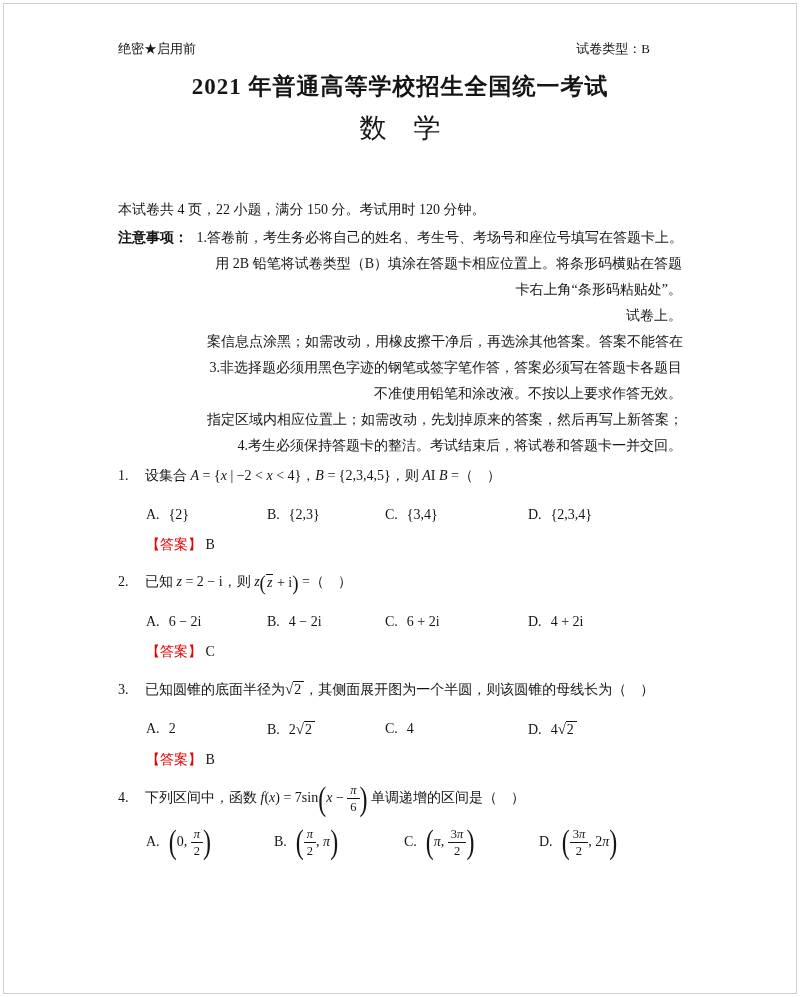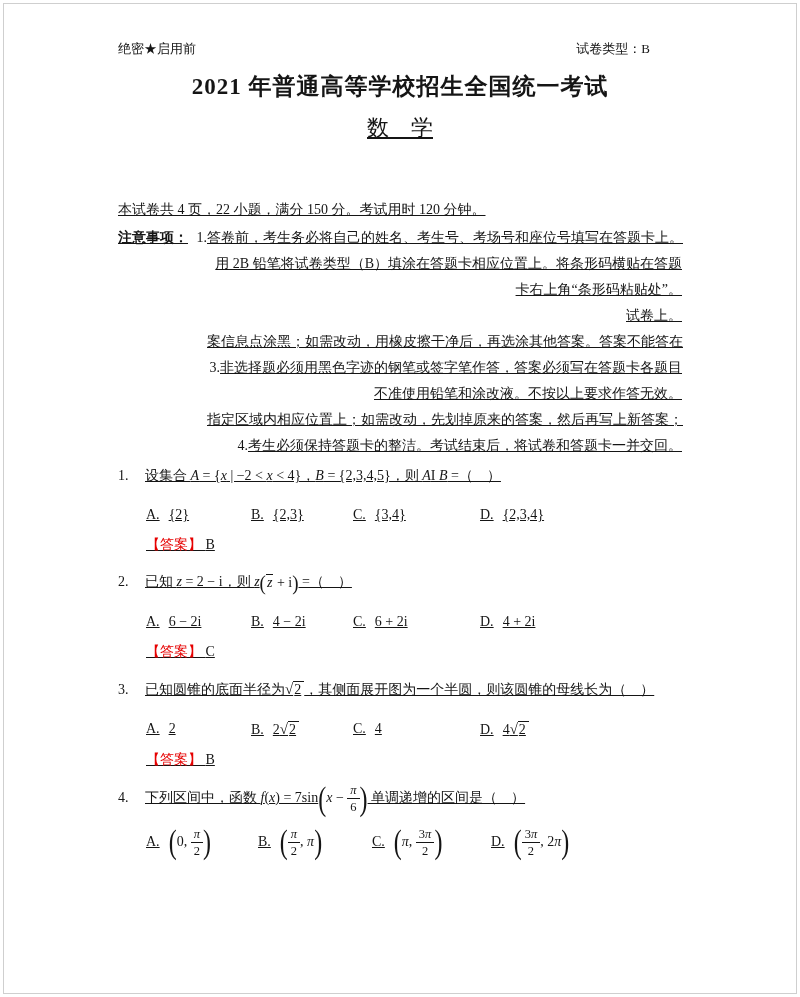--- a/index.html
+++ b/index.html
@@ -23,43 +23,44 @@
     display:flex; justify-content:space-between;
     padding:36px 146px 0 114px;
     font-size:13px; line-height:18px;gap:33px;
   }
   .exam-title{
     margin:13px 0 0; text-align:center;
     font-size:23px; font-weight:700; line-height:32px; letter-spacing:1px;
   }
   .exam-subtitle{
     margin:5px 0 0; text-align:center;
-    font-size:22px; font-weight:400; line-height:40px;text-decoration:underline;
-  }
-  .main{ padding:49px 114px 0 114px; font-size:14px; line-height:26px;text-decoration:underline; }
+    font-size:27px; font-weight:400; line-height:40px;
+  }
+  .main{ padding:49px 114px 0 114px; font-size:14px; line-height:26px; }
   .intro{ white-space:nowrap; }
   
   .notice{ display:flex; margin-top:2px; }
   .notice-label{ font-weight:bold; flex:0 0 auto; white-space:nowrap; }
   .notice-items{ flex:1 1 auto; min-width:0;text-align:right; }
   .notice-line{ padding-left:19px; white-space:nowrap; }
   .notice-num{ display:inline-block; width:19px; margin-left:-19px; }
   
   .section-heading{ margin-top:23px; font-weight:bold; font-size:14.5px; line-height:29px; }
   .heading-line{ white-space:nowrap; }
   .heading-line.cont{ padding-left:30px; }
   
   .question-list{ margin-top:3px; }
   .question{ margin-bottom:10px; }
   .q-stem{ line-height:28px; padding-left:27px; text-indent:-27px; white-space:nowrap; }
   .q-num{ display:inline-block; width:27px; text-indent:0; }
   .q-options{
     margin-top:12px; padding-left:28px;
     display:grid; grid-template-columns:105px 102px 127px auto;
     align-items:center;
+    gap:16px;
   }
   .q-options.tall{ grid-template-columns:112px 114px 119px auto; }
   .opt{ white-space:nowrap; }
   .opt-label{ margin-right:9px; }
   .q-answer{ margin-top:4px; padding-left:28px; line-height:26px; }
   .ans-label{ color:var(--red); }
   .ans-val{ color:var(--ink); }
   
   .mi{ font-style:italic; }
   .frac{

